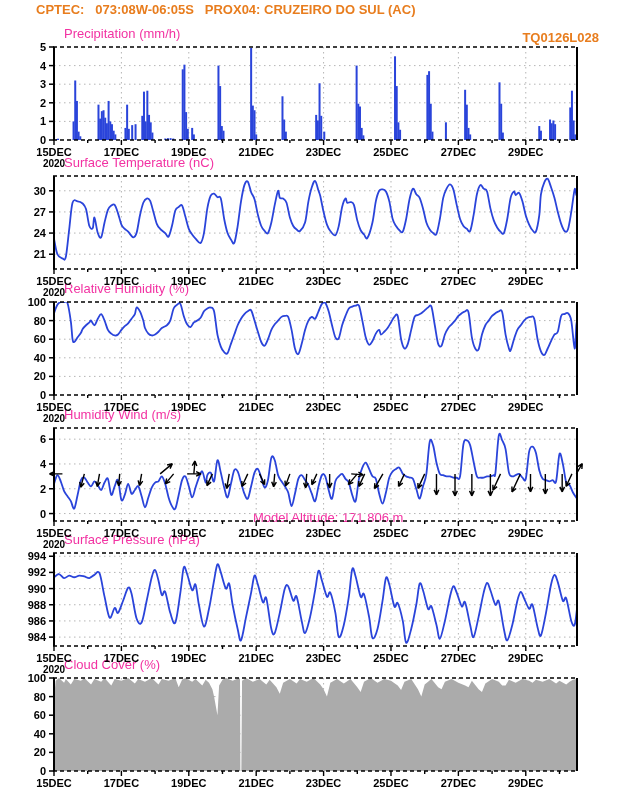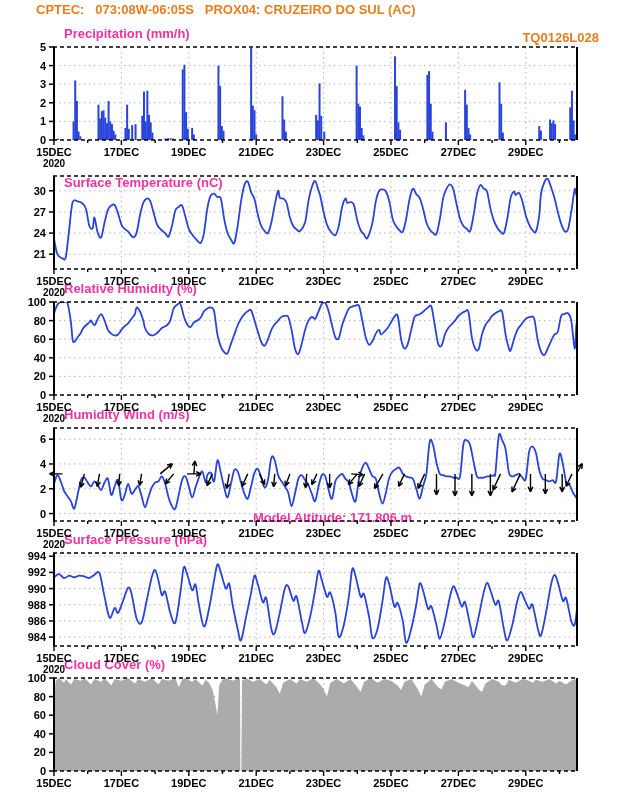--- a/index.html
+++ b/index.html
@@ -1,31 +1,31 @@
 <!DOCTYPE html>
 <html><head>
 <meta charset="utf-8">
 <style>
   html,body{margin:0;padding:0;background:#ffffff;}
   .page{position:relative;width:618px;height:800px;background:#fff;overflow:hidden;
         font-family:"Liberation Sans",sans-serif;}
   .hdr{position:absolute;font-weight:bold;font-size:13px;white-space:pre;color:#e87d1e;}
-  .ctitle{position:absolute;font-weight:bold;font-size:13px;white-space:pre;color:#f232a2;}
+  .ctitle{position:absolute;font-weight:normal;font-size:13px;white-space:pre;color:#f232a2;}
   svg{position:absolute;left:0;top:0;}
   text{font-family:"Liberation Sans",sans-serif;font-weight:bold;fill:#000;}
 </style>
 </head>
 <body>
 
 <div class="page">
   <div class="hdr" style="left:36px;top:2px;">CPTEC:   073:08W-06:05S   PROX04: CRUZEIRO DO SUL (AC)</div>
   <div class="hdr" style="right:19px;top:30px;margin-left:31px;">TQ0126L028</div>
 
   <div class="ctitle" style="left:64px;top:26px;">Precipitation (mm/h)</div>
-  <div class="ctitle" style="left:64px;top:155px;margin-top:20px;">Surface Temperature (nC)</div>
+  <div class="ctitle" style="left:64px;top:155px;">Surface Temperature (nC)</div>
   <div class="ctitle" style="left:64px;top:281px;">Relative Humidity (%)</div>
   <div class="ctitle" style="left:64px;top:407px;">Humidity Wind (m/s)</div>
   <div class="ctitle" style="left:64px;top:532px;">Surface Pressure (hPa)</div>
   <div class="ctitle" style="left:253px;top:510px;">Model Altitude: 171.806 m</div>
   <div class="ctitle" style="left:64px;top:657px;">Cloud Cover (%)</div>
 
   <svg id="plot" width="618" height="800" viewBox="0 0 618 800">
       <clipPath id="clip0">
         <rect x="54" y="47" width="523" height="93"></rect>
       </clipPath>

